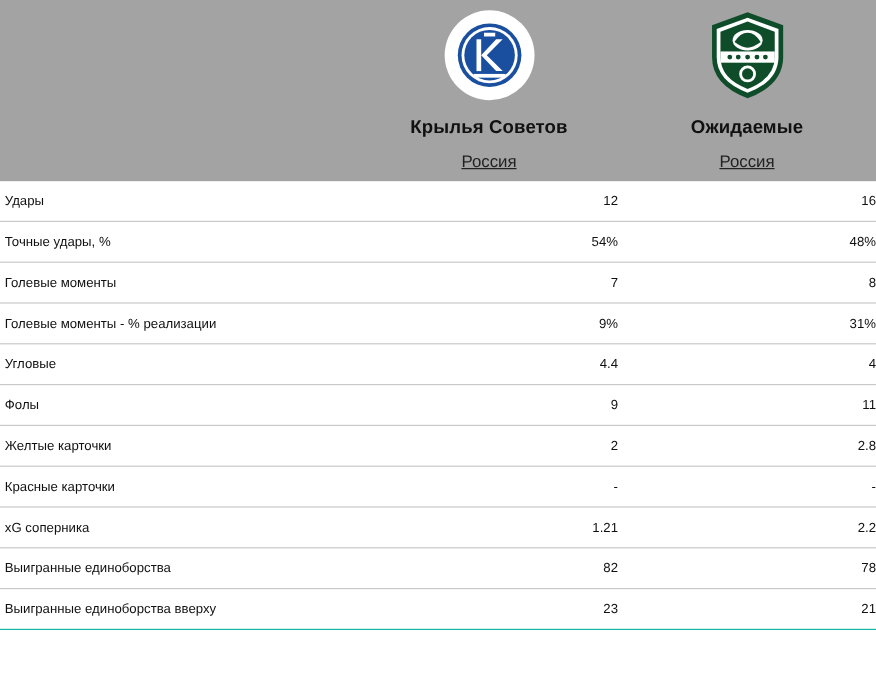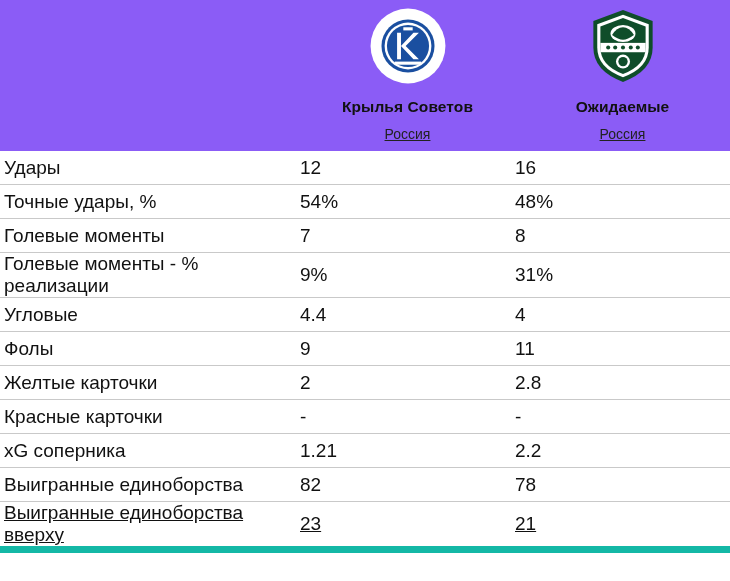--- a/index.html
+++ b/index.html
@@ -15,21 +15,21 @@
     overflow: hidden;
   }
 
   .stats-table {
     width: 730px;
     border-collapse: collapse;
     table-layout: fixed;
   }
 
   .header-row td {
-    background: #8b5cf6;
+    background: #a3a3a3;
     vertical-align: bottom;
     padding: 0;
   }
 
   .hdr-label-cell {
     width: 300px;
   }
 
   .hdr-team-cell {
     width: 215px;
@@ -61,39 +61,38 @@
     font-size: 14px;
     font-weight: normal;
     color: #222222;
     padding-top: 10px;
     padding-bottom: 9px;
     text-decoration: underline;
   }
 
   .data-row td {
     height: 33px;
-    font-size: 19px;
+    font-size: 11px;
     color: #111111;
     border-bottom: 1px solid #c9c9c9;
     padding: 0;
   }
 
   .data-row td.metric {
     text-align: left;
     padding-left: 4px;
     border-bottom: 1px solid #c9c9c9;
   }
 
   .data-row td.value {
-    text-align: left;
+    text-align: right;
   }
 
   .data-row:last-child td {
-    border-bottom: 7px solid #14b8a6;
-    text-decoration: underline;
+    border-bottom: 1px solid #14b8a6;
   }
 </style>
 </head>
 <body>
 
 <table class="stats-table">
   <colgroup>
     <col style="width:300px">
     <col style="width:215px">
     <col style="width:215px">

